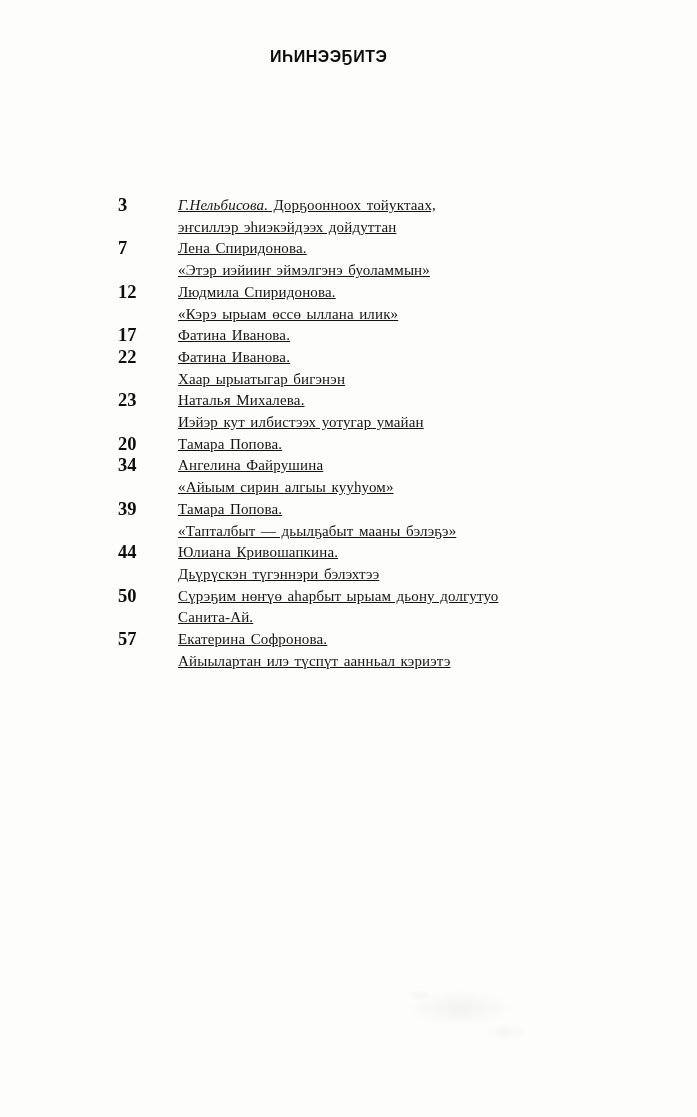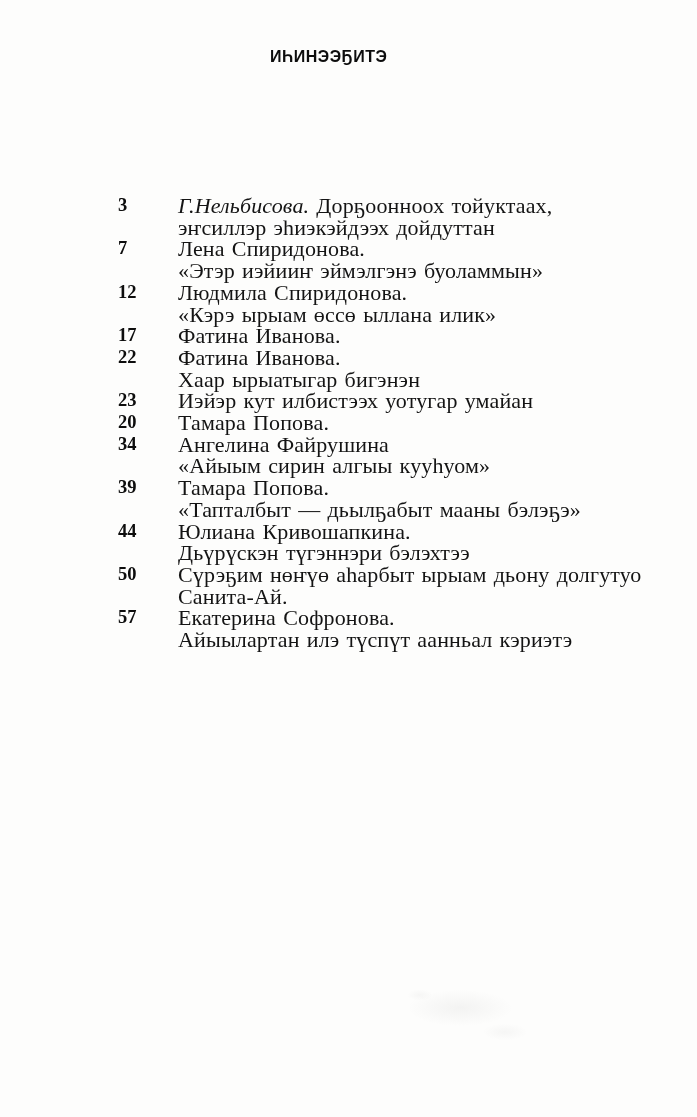--- a/index.html
+++ b/index.html
@@ -44,25 +44,26 @@
   .entry .num {
     width: 60px;
     flex: 0 0 60px;
     font-weight: bold;
     font-size: 18.5px;
     line-height: 21.7px;
     color: #0d0d0d;
   }
   .entry .body {
     flex: 1 1 auto;
-    font-size: 22px;
+    font-size: 15px;
     line-height: 21.7px;
     letter-spacing: 0.15px;
     word-spacing: 1.5px;
     color: #141414;
+    text-decoration: underline;
   }
   .entry .body .line {
     min-height: 21.7px;
     white-space: nowrap;
   }
   .italic {
     font-style: italic;
   }
 </style>
 </head>
@@ -107,20 +108,21 @@
     <div class="num">22</div>
     <div class="body">
       <div class="line"><span class="author">Фатина Иванова.</span><span></span></div>
       <div class="line">Хаар ырыатыгар бигэнэн</div>
     </div>
   </div>
 
   <div class="entry">
     <div class="num">23</div>
     <div class="body">
+      <div class="line"><span class="author">Наталья Михалева.</span><span></span></div>
       <div class="line">Иэйэр кут илбистээх уотугар умайан</div>
     </div>
   </div>
 
   <div class="entry">
     <div class="num">20</div>
     <div class="body">
       <div class="line"><span class="author">Тамара Попова.</span><span></span></div>
     </div>
   </div>

